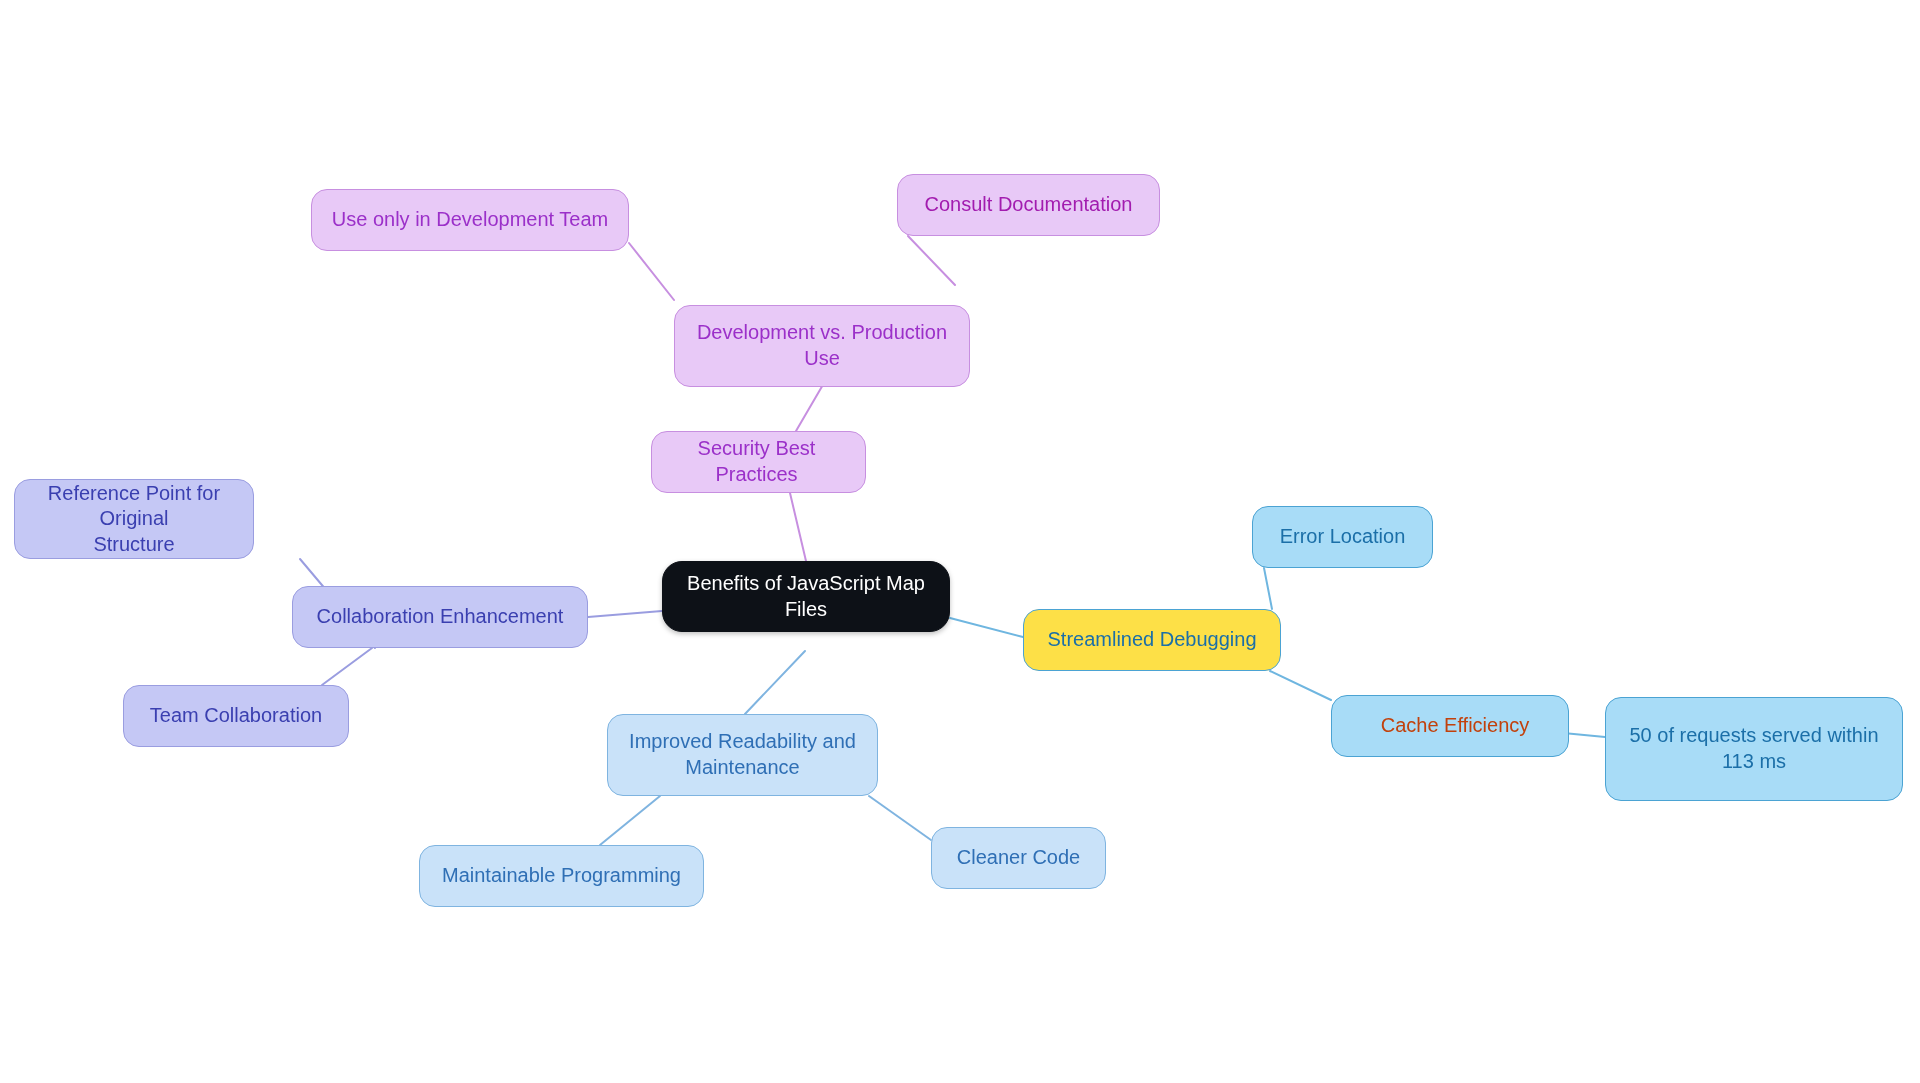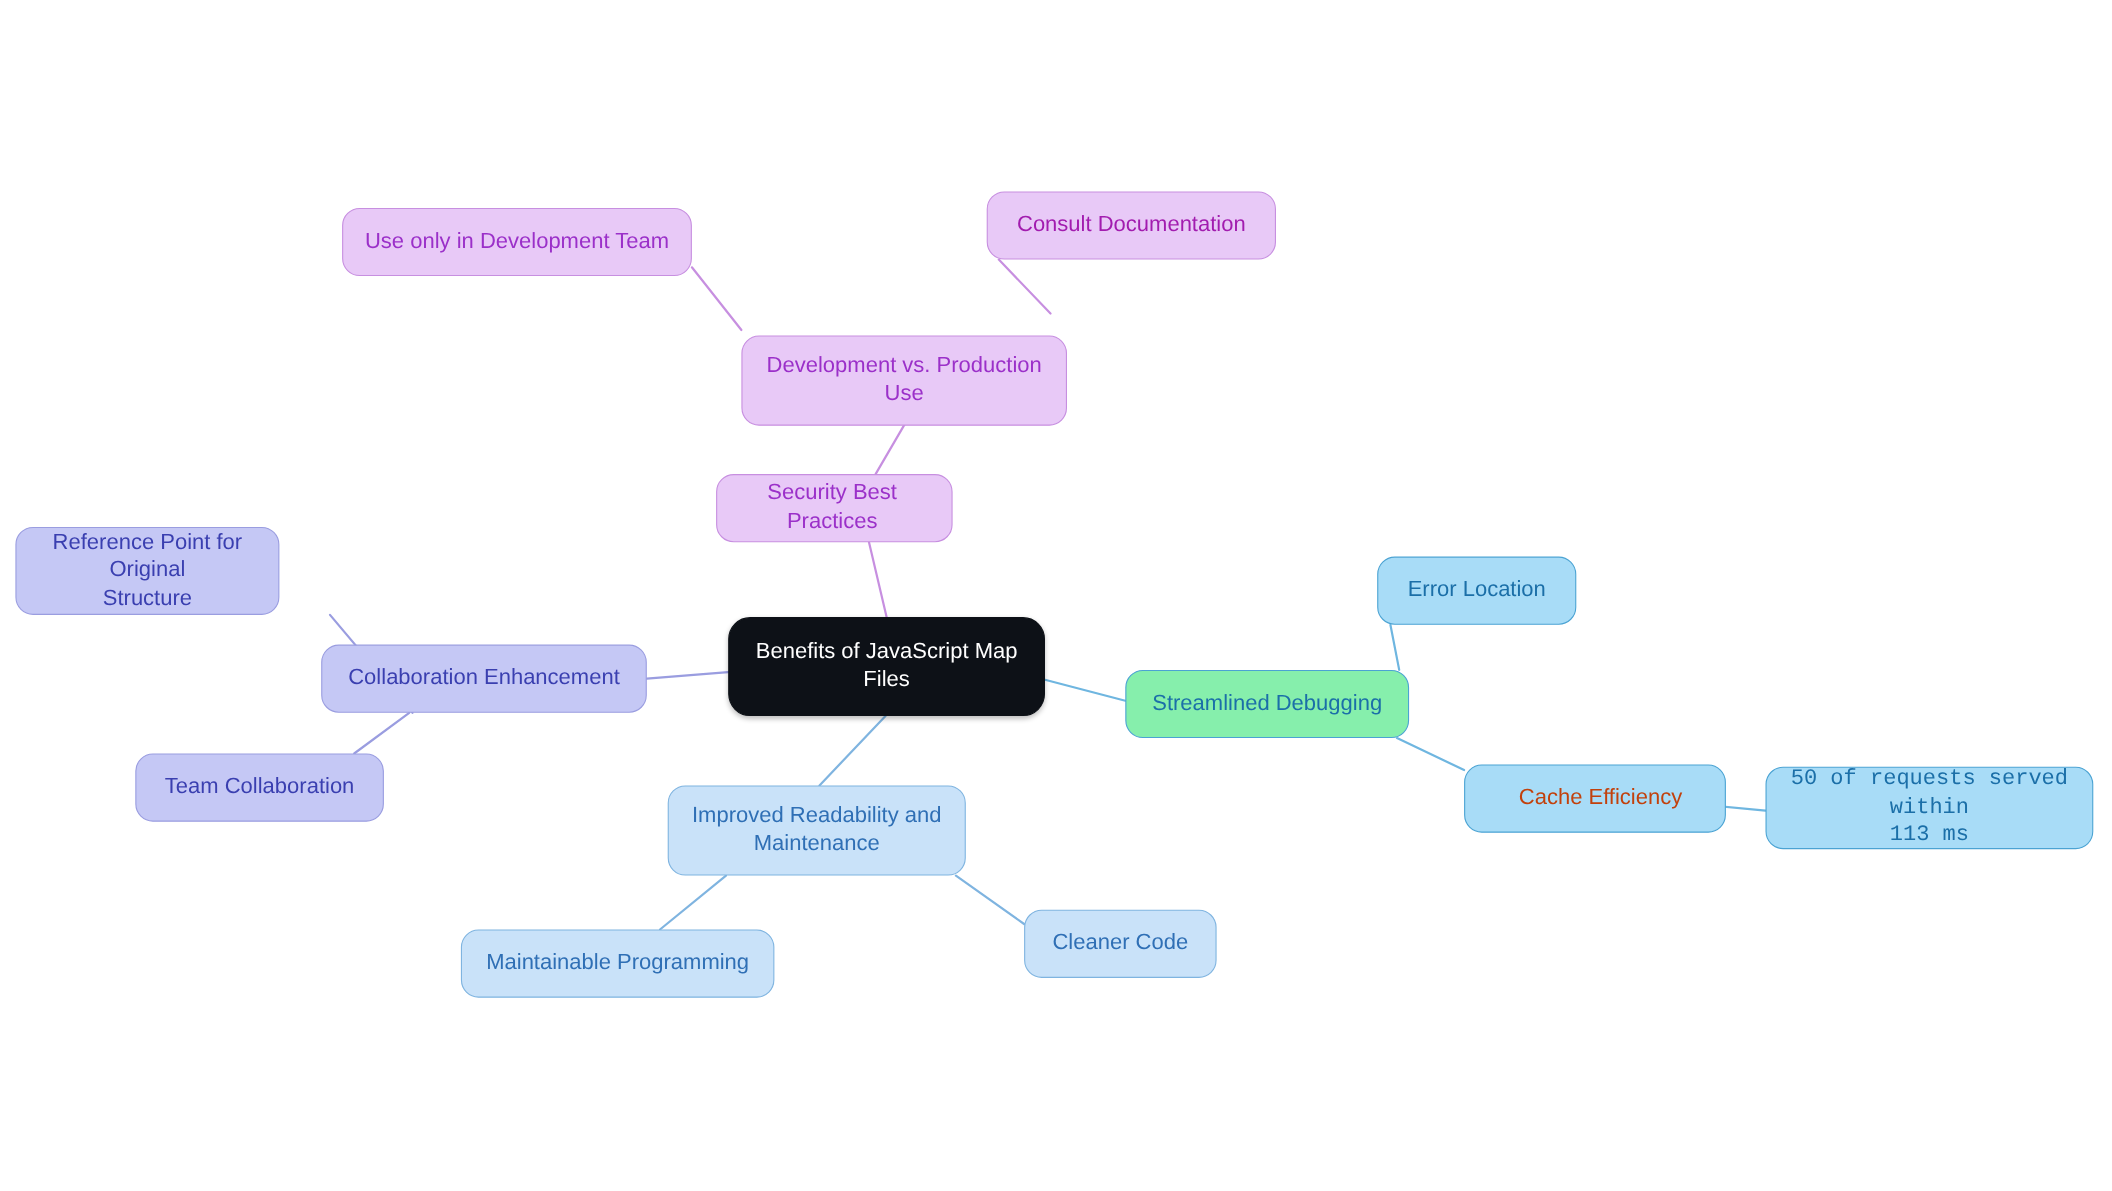--- a/index.html
+++ b/index.html
@@ -65,34 +65,34 @@
       <line x1="322" y1="685" x2="372" y2="648" stroke="#9a9de0" stroke-width="2" stroke-linecap="round"></line>
       <line x1="1023" y1="637" x2="950" y2="618" stroke="#6fb6e0" stroke-width="2" stroke-linecap="round"></line>
       <line x1="1264" y1="568" x2="1272" y2="609" stroke="#6fb6e0" stroke-width="2" stroke-linecap="round"></line>
       <line x1="1331" y1="700" x2="1270" y2="671" stroke="#6fb6e0" stroke-width="2" stroke-linecap="round"></line>
       <line x1="1605" y1="737" x2="1532" y2="730" stroke="#6fb6e0" stroke-width="2" stroke-linecap="round"></line>
       <line x1="745" y1="714" x2="805" y2="651" stroke="#7fb4e0" stroke-width="2" stroke-linecap="round"></line>
       <line x1="600" y1="845" x2="660" y2="796" stroke="#7fb4e0" stroke-width="2" stroke-linecap="round"></line>
       <line x1="931" y1="840" x2="869" y2="796" stroke="#7fb4e0" stroke-width="2" stroke-linecap="round"></line>
     </svg>
   <div id="node-layer">
-      <div class="node node-root" style="left: 662px; top: 561px; width: 288px; height: 90px; background: rgb(13, 17, 23); border-color: rgb(13, 17, 23); color: rgb(255, 255, 255);">Benefits of JavaScript Map
+      <div class="node node-root" style="left: 662px; top: 561px; width: 288px; height: 71px; background: rgb(13, 17, 23); border-color: rgb(13, 17, 23); color: rgb(255, 255, 255);">Benefits of JavaScript Map
 Files</div>
       <div class="node node-lv1" style="left: 674px; top: 277px; width: 296px; height: 82px; background: rgb(232, 201, 247); border-color: rgb(199, 143, 224); color: rgb(155, 48, 201); margin-top: 28px;">Development vs. Production
 Use</div>
       <div class="node node-lv1" style="left: 311px; top: 189px; width: 318px; height: 62px; background: rgb(232, 201, 247); border-color: rgb(199, 143, 224); color: rgb(155, 48, 201);">Use only in Development Team</div>
       <div class="node node-lv1" style="left: 897px; top: 174px; width: 263px; height: 62px; background: rgb(232, 201, 247); border-color: rgb(199, 143, 224); color: #a21caf;">Consult Documentation</div>
       <div class="node node-lv1" style="left: 651px; top: 431px; width: 215px; height: 62px; background: rgb(232, 201, 247); border-color: rgb(199, 143, 224); color: rgb(155, 48, 201); padding-left: 10px;">Security Best Practices</div>
       <div class="node node-lv1" style="left: 292px; top: 586px; width: 296px; height: 62px; background: rgb(197, 200, 245); border-color: rgb(154, 157, 224); color: rgb(58, 63, 176);">Collaboration Enhancement</div>
       <div class="node node-lv1" style="left: 14px; top: 479px; width: 240px; height: 80px; background: rgb(197, 200, 245); border-color: rgb(154, 157, 224); color: rgb(58, 63, 176);">Reference Point for Original
 Structure</div>
       <div class="node node-lv1" style="left: 123px; top: 685px; width: 226px; height: 62px; background: rgb(197, 200, 245); border-color: rgb(154, 157, 224); color: rgb(58, 63, 176);">Team Collaboration</div>
-      <div class="node node-lv1" style="left: 1023px; top: 609px; width: 258px; height: 62px; background: #86efac; border-color: rgb(75, 163, 211); color: rgb(27, 111, 168);">Streamlined Debugging</div>
+      <div class="node node-lv1" style="left: 1023px; top: 609px; width: 258px; height: 62px; background: #fde047; border-color: rgb(75, 163, 211); color: rgb(27, 111, 168);">Streamlined Debugging</div>
       <div class="node node-lv1" style="left: 1252px; top: 506px; width: 181px; height: 62px; background: rgb(168, 220, 247); border-color: rgb(75, 163, 211); color: rgb(27, 111, 168);">Error Location</div>
       <div class="node node-lv1" style="left: 1331px; top: 695px; width: 238px; height: 62px; background: rgb(168, 220, 247); border-color: rgb(75, 163, 211); color: #c2410c; padding-left: 24px;">Cache Efficiency</div>
-      <div class="node node-lv1" style="left: 1605px; top: 697px; width: 298px; height: 75px; background: rgb(168, 220, 247); border-color: rgb(75, 163, 211); color: rgb(27, 111, 168); font-family: Liberation Mono, monospace;">50 of requests served within
+      <div class="node node-lv1" style="left: 1605px; top: 697px; width: 298px; height: 104px; background: rgb(168, 220, 247); border-color: rgb(75, 163, 211); color: rgb(27, 111, 168);">50 of requests served within
 113 ms</div>
       <div class="node node-lv1" style="left: 607px; top: 714px; width: 271px; height: 82px; background: rgb(201, 226, 249); border-color: rgb(127, 180, 224); color: rgb(47, 111, 181);">Improved Readability and
 Maintenance</div>
       <div class="node node-lv1" style="left: 419px; top: 845px; width: 285px; height: 62px; background: rgb(201, 226, 249); border-color: rgb(127, 180, 224); color: rgb(47, 111, 181);">Maintainable Programming</div>
       <div class="node node-lv1" style="left: 931px; top: 827px; width: 175px; height: 62px; background: rgb(201, 226, 249); border-color: rgb(127, 180, 224); color: rgb(47, 111, 181);">Cleaner Code</div>
     </div>
 </div>
 
 </body></html>

